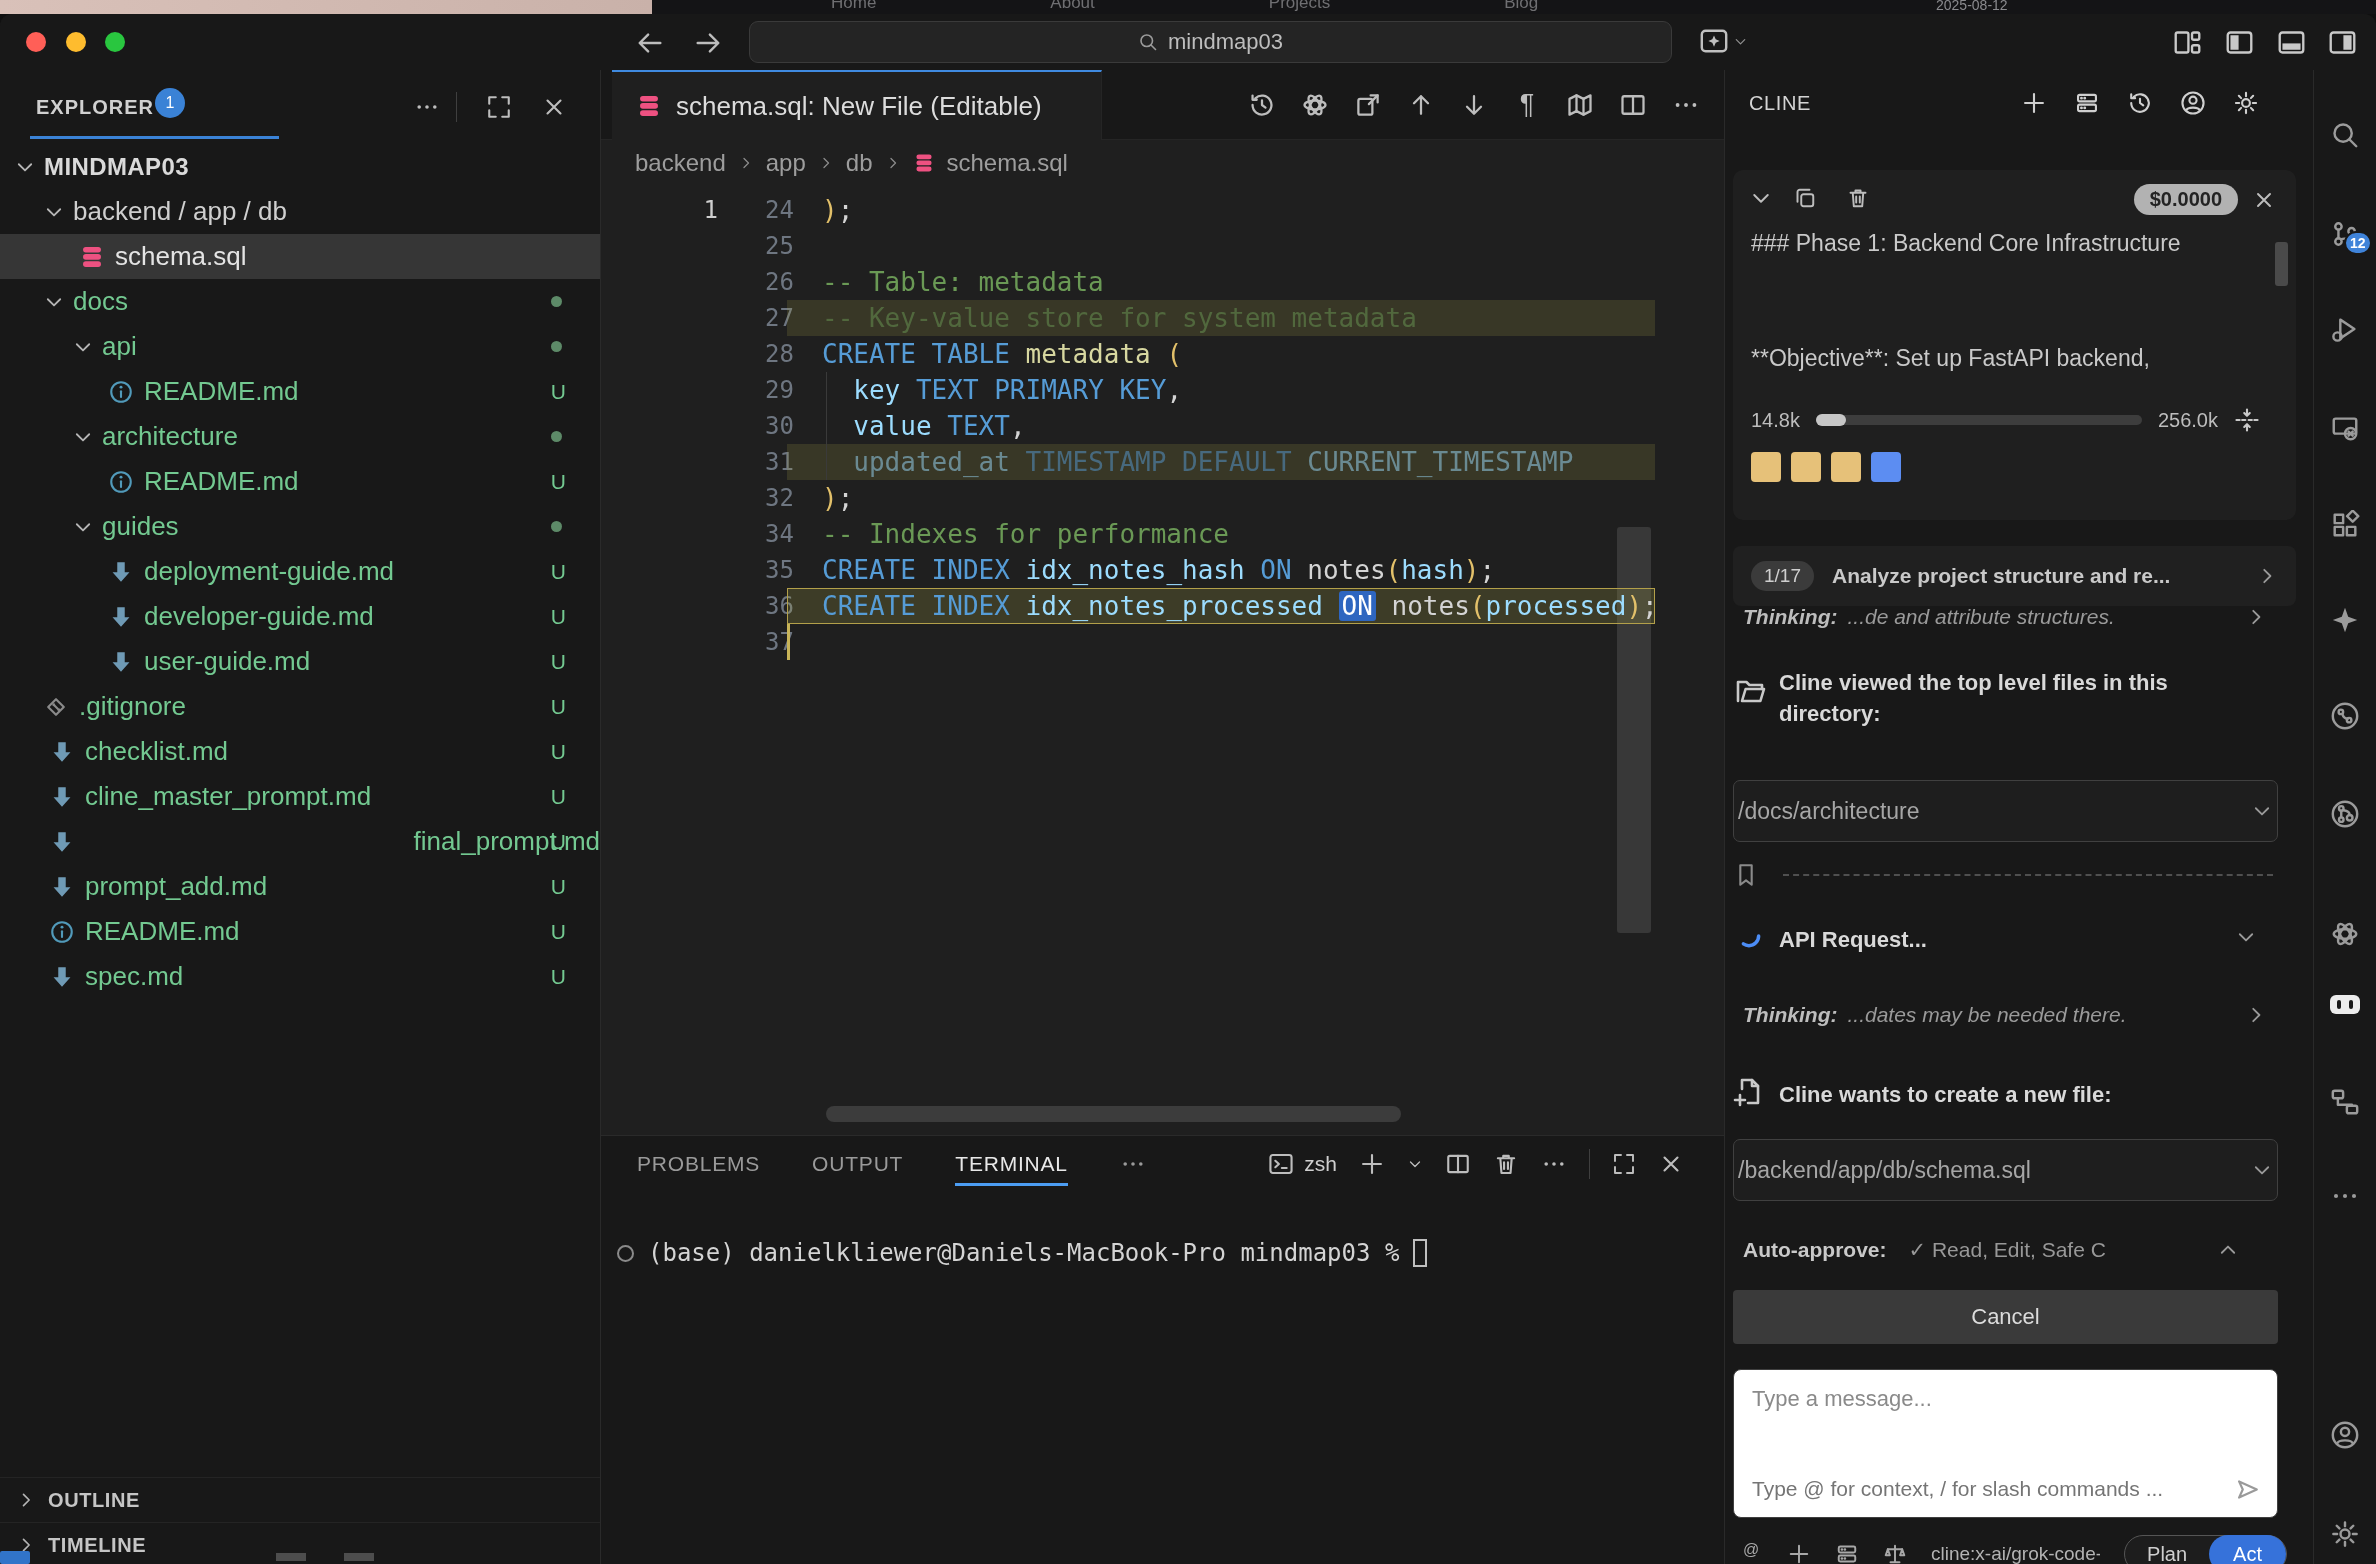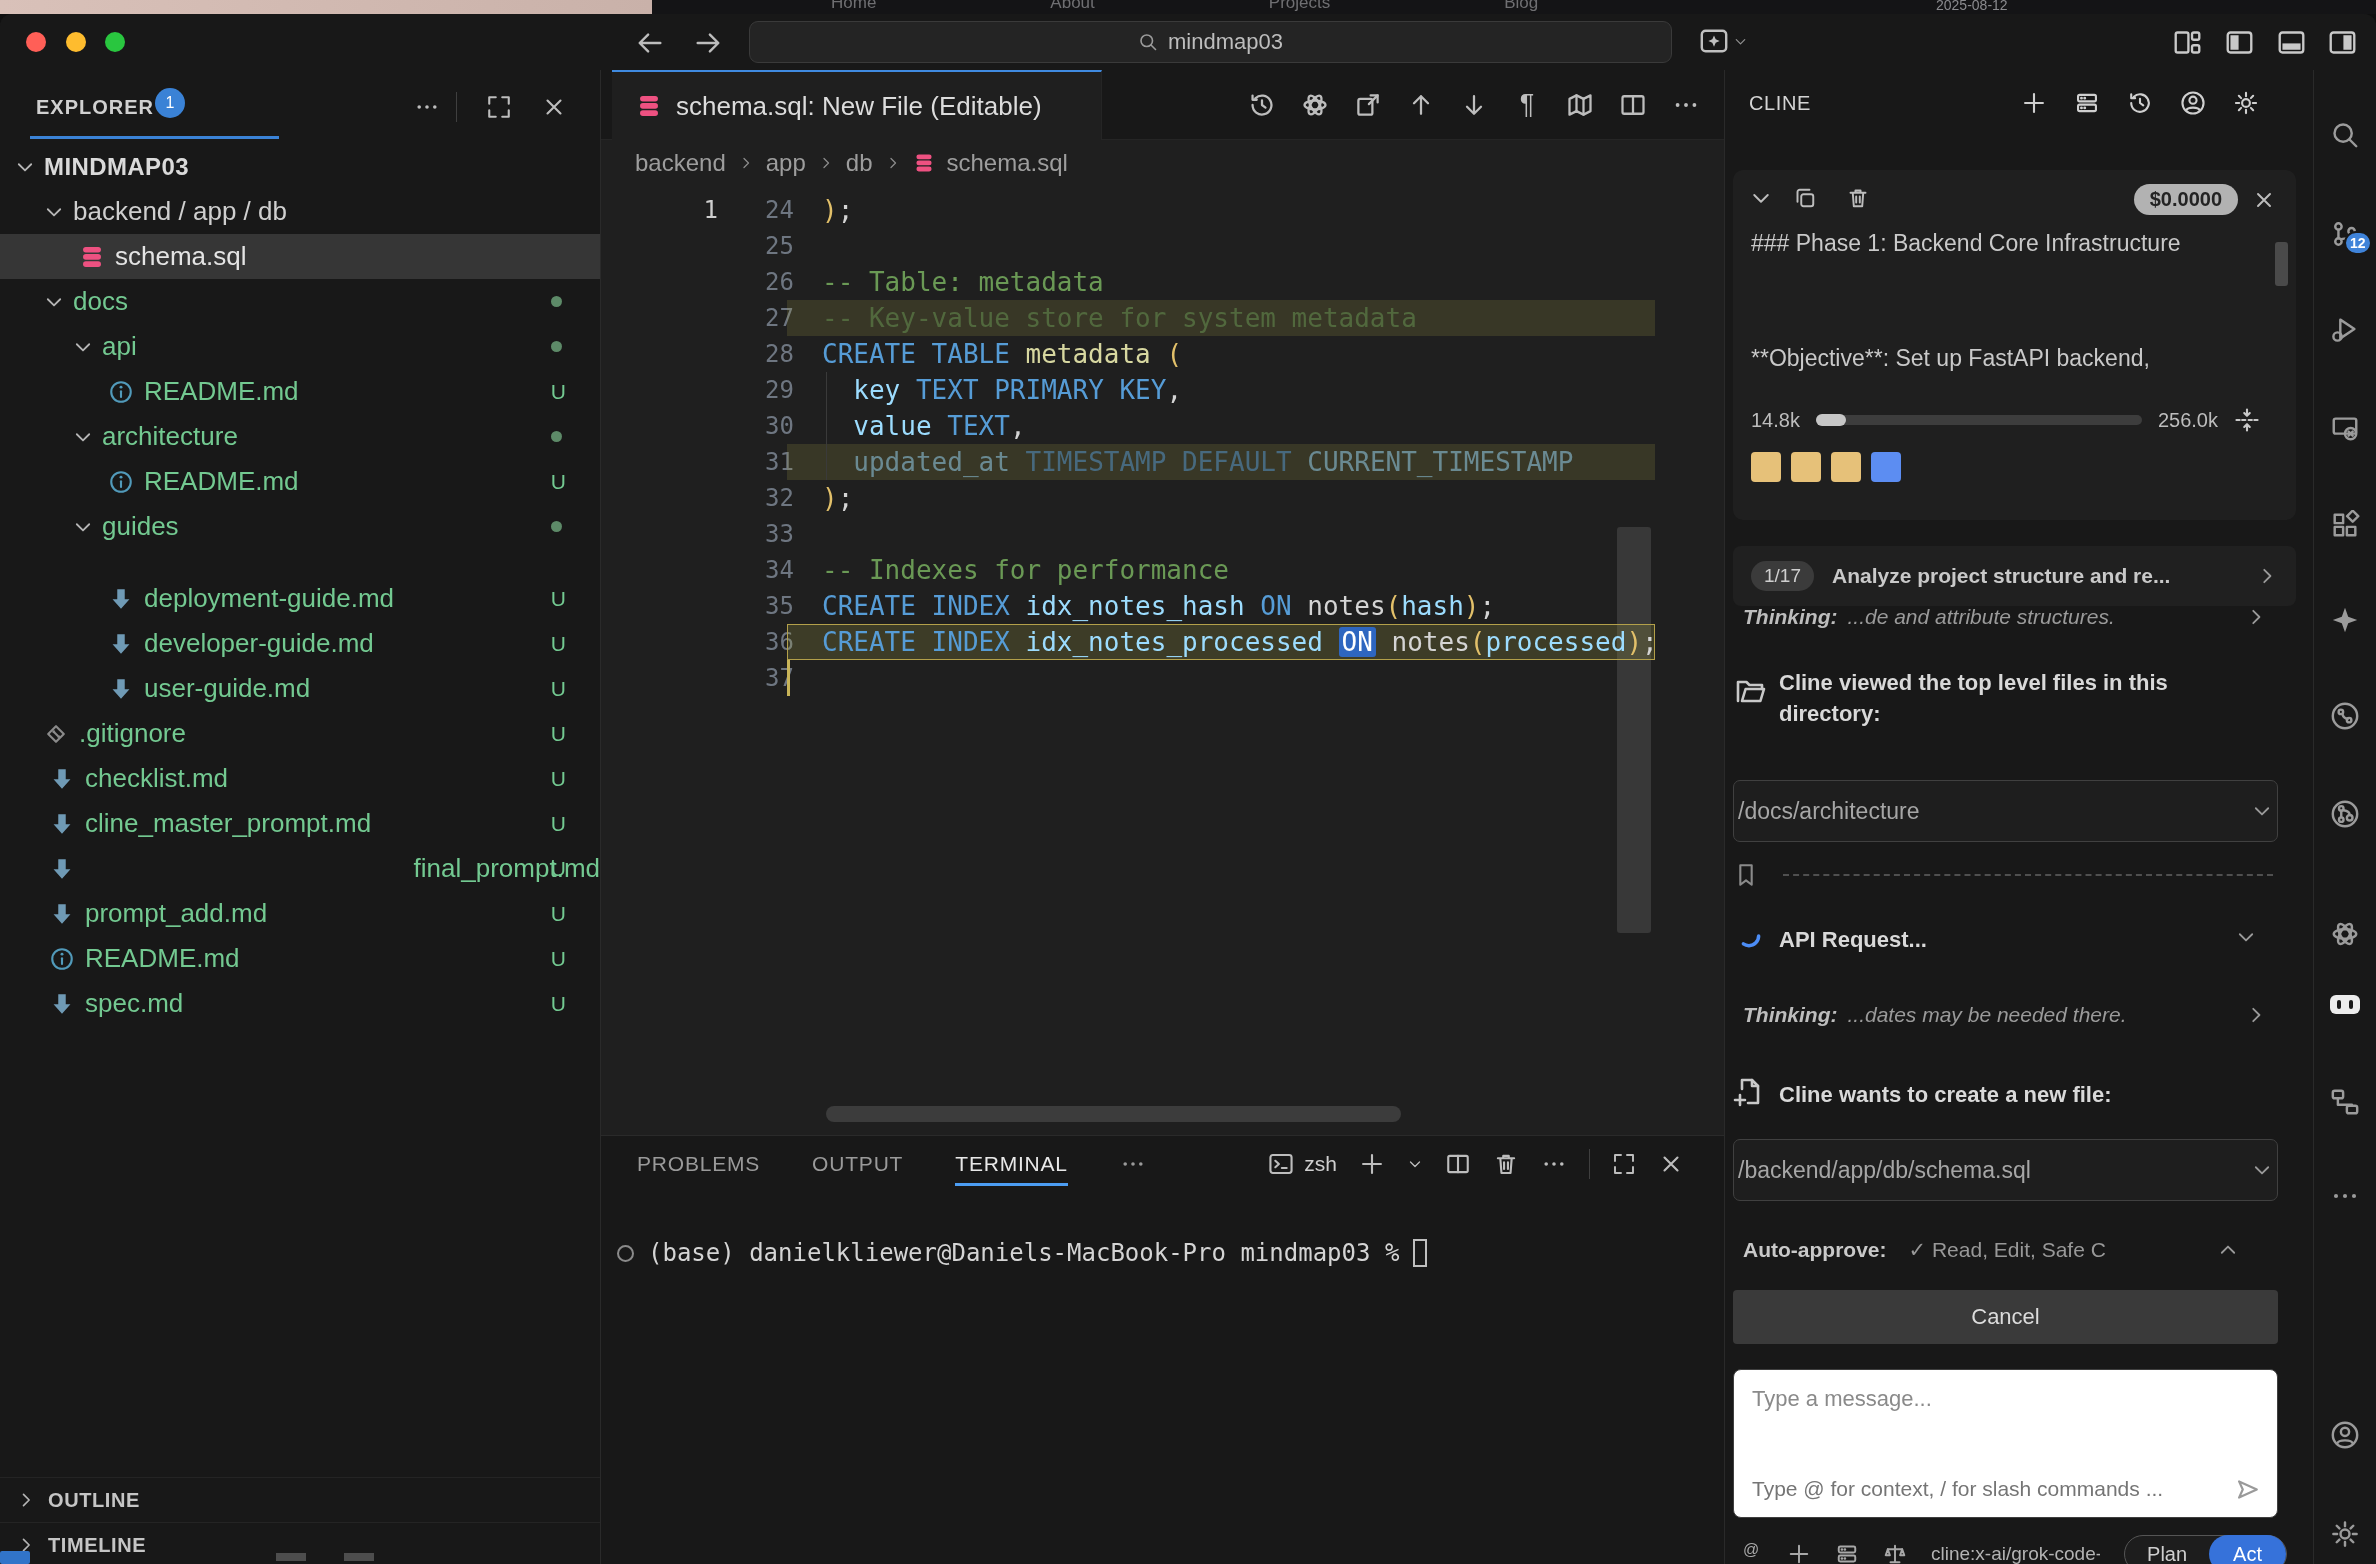--- a/index.html
+++ b/index.html
@@ -311,21 +311,21 @@
           </div>
           <div class="trow" style="padding-left: 72px;">
             <span class="ic tchev">
               <svg viewBox="0 0 16 16" fill="none" stroke="currentColor" stroke-width="1.3" stroke-linecap="round" stroke-linejoin="round">
                 <polyline points="3.5 6 8 10.5 12.5 6"></polyline>
               </svg>
             </span>
             <span class="t-green">guides</span>
             <span class="mdot"></span>
           </div>
-          <div class="trow" style="padding-left: 108px; margin-top: 27px;">
+          <div class="trow" style="padding-left: 108px;">
             <span class="ic ticon" style="color: rgb(111, 154, 181);">
               <svg viewBox="0 0 16 16" fill="none" stroke="currentColor" stroke-width="1.3" stroke-linecap="round" stroke-linejoin="round">
                 <path d="M8 14 2.8 8.2h2.9V2h4.6v6.2h2.9z" fill="currentColor" stroke="none"></path>
               </svg>
             </span>
             <span class="t-green">deployment-guide.md</span>
             <span class="mU">U</span>
           </div>
           <div class="trow" style="padding-left: 108px;">
             <span class="ic ticon" style="color: rgb(111, 154, 181);">
@@ -532,21 +532,20 @@
       <div class="codearea" id="codearea">
           <div class="crow"><span class="g1">1</span><span class="g2">24</span><span class="codetxt"><span class="tk-br">)</span><span class="tk-pl">;</span></span></div>
           <div class="crow"><span class="g1"></span><span class="g2">25</span><span class="codetxt"></span></div>
           <div class="crow"><span class="g1"></span><span class="g2">26</span><span class="codetxt"><span class="tk-cm">-- Table: metadata</span></span></div>
           <div class="crow faded"><div class="hl"></div><span class="g1"></span><span class="g2">27</span><span class="codetxt"><span class="tk-cm">-- Key-value store for system metadata</span></span></div>
           <div class="crow"><span class="g1"></span><span class="g2">28</span><span class="codetxt"><span class="tk-kw">CREATE TABLE</span><span class="tk-pl"> </span><span class="tk-ent">metadata</span><span class="tk-pl"> </span><span class="tk-br">(</span></span></div>
           <div class="crow"><div class="guide"></div><span class="g1"></span><span class="g2">29</span><span class="codetxt"><span class="tk-pl">  </span><span class="tk-id">key</span><span class="tk-pl"> </span><span class="tk-kw">TEXT</span><span class="tk-pl"> </span><span class="tk-kw">PRIMARY KEY</span><span class="tk-pl">,</span></span></div>
           <div class="crow"><div class="guide"></div><span class="g1"></span><span class="g2">30</span><span class="codetxt"><span class="tk-pl">  </span><span class="tk-id">value</span><span class="tk-pl"> </span><span class="tk-kw">TEXT</span><span class="tk-pl">,</span></span></div>
           <div class="crow faded"><div class="hl"></div><div class="guide"></div><span class="g1"></span><span class="g2">31</span><span class="codetxt"><span class="tk-pl">  </span><span class="tk-id">updated_at</span><span class="tk-pl"> </span><span class="tk-kw">TIMESTAMP</span><span class="tk-pl"> </span><span class="tk-kw">DEFAULT</span><span class="tk-pl"> </span><span class="tk-id">CURRENT_TIMESTAMP</span></span></div>
           <div class="crow"><span class="g1"></span><span class="g2">32</span><span class="codetxt"><span class="tk-br">)</span><span class="tk-pl">;</span></span></div>
-          <div class="crow"><span class="g1"></span><span class="g2">33</span><span class="codetxt"></span></div>
           <div class="crow"><span class="g1"></span><span class="g2">34</span><span class="codetxt"><span class="tk-cm">-- Indexes for performance</span></span></div>
           <div class="crow"><span class="g1"></span><span class="g2">35</span><span class="codetxt"><span class="tk-kw">CREATE INDEX</span><span class="tk-pl"> </span><span class="tk-id">idx_notes_hash</span><span class="tk-pl"> </span><span class="tk-kw">ON</span><span class="tk-pl"> </span><span class="tk-pl">notes</span><span class="tk-br">(</span><span class="tk-id">hash</span><span class="tk-br">)</span><span class="tk-pl">;</span></span></div>
           <div class="crow active"><div class="hl"></div><span class="g1"></span><span class="g2">36</span><span class="codetxt"><span class="tk-kw">CREATE INDEX</span><span class="tk-pl"> </span><span class="tk-id">idx_notes_processed</span><span class="tk-pl"> </span><span class="tk-sel">ON</span><span class="tk-pl"> </span><span class="tk-pl">notes</span><span class="tk-br">(</span><span class="tk-id">processed</span><span class="tk-br">)</span><span class="tk-pl">;</span></span></div>
           <div class="crow"><div class="curbar"></div><span class="g1"></span><span class="g2">37</span><span class="codetxt"></span></div>
           <div class="vslider"></div>
           <div class="hslider"></div>
         </div>
       <div class="panel">
         <div class="ptabs" id="ptabs">
             <span class="ptab">PROBLEMS</span>

